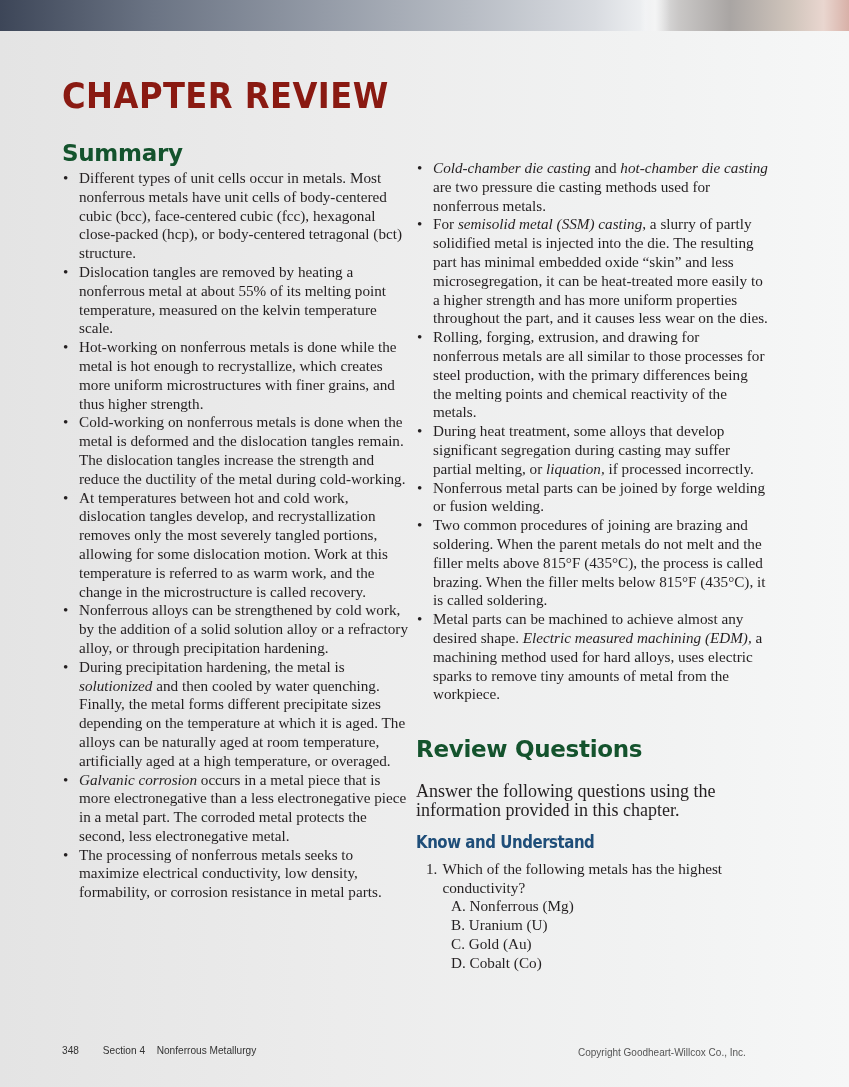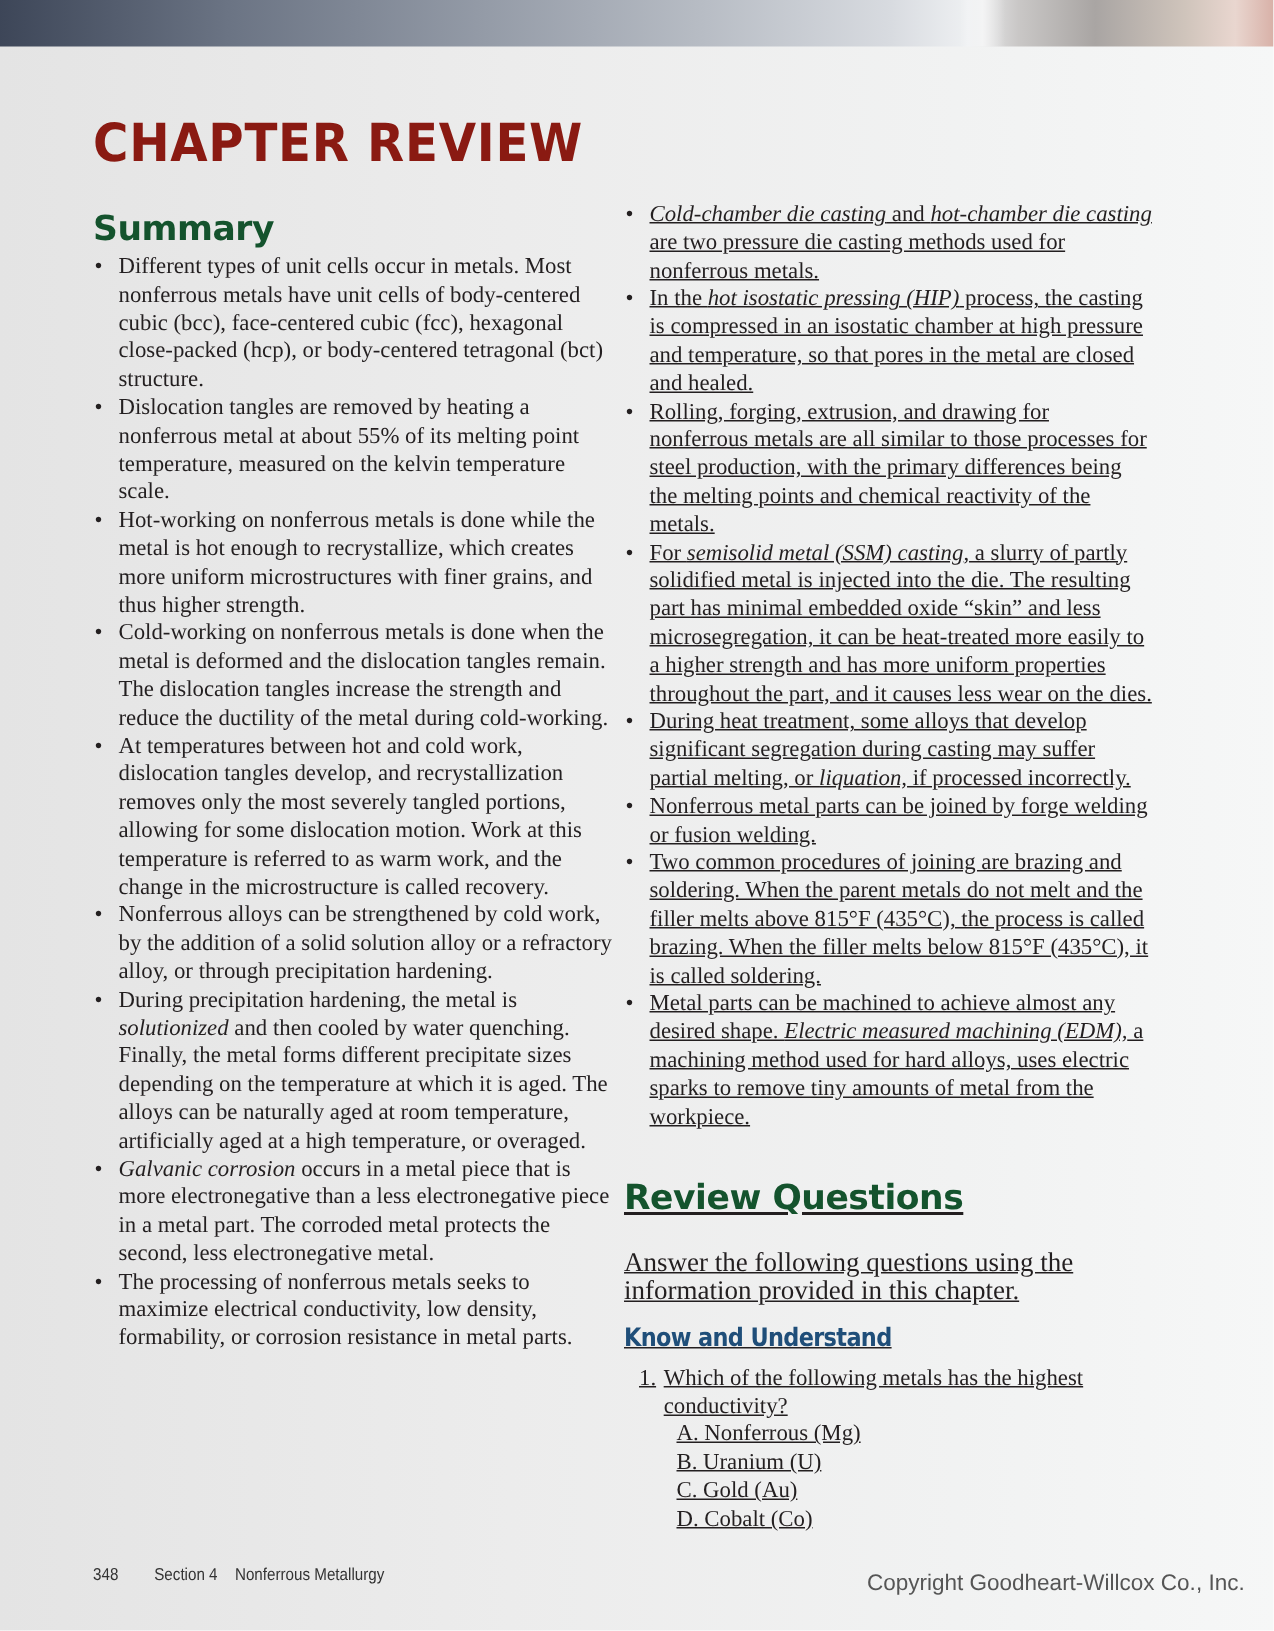--- a/index.html
+++ b/index.html
@@ -18,21 +18,21 @@
     background: linear-gradient(90deg, rgba(255,255,255,0) 0%, rgba(255,255,255,0.6) 50%, rgba(255,255,255,0) 100%);
   }
   .chapter-title {
     position: absolute; left: 62px; top: 76px;
     font-family: "DejaVu Sans", sans-serif; font-weight: bold;
     font-size: 35px; letter-spacing: 0.5px; color: #8a1a12;
     transform: scaleX(0.92); transform-origin: left center;
   }
   .col { position: absolute; width: 352px; }
   .col-left { left: 62px; top: 140px; }
-  .col-right { left: 416px; top: 134px; text-decoration: underline; }
+  .col-right { left: 416px; top: 159px; }
   h2.sec {
     margin: 0; font-family: "DejaVu Sans", sans-serif; font-weight: bold;
     color: #14532d; font-size: 23px; letter-spacing: -0.3px;
   }
   h3.sub {
     margin: 0; font-family: "DejaVu Sans", sans-serif; font-weight: bold;
     color: #1f4e79; font-size: 17px; letter-spacing: -0.5px;
     transform: scaleX(0.88); transform-origin: left center;
   }
   ul.bullets { list-style: none; margin: 0; padding: 0; }
@@ -51,21 +51,21 @@
   .q-options { padding-left: 25px; }
   .footer-left {
     position: absolute; left: 62px; top: 1044px;
     font-family: "Liberation Sans", sans-serif; font-size: 11.5px; color: #333;
     transform: scaleX(0.88); transform-origin: left center; white-space: nowrap;
   }
   .footer-left .pg { margin-right: 24px; }
   .footer-left .sect { margin-right: 10px; }
   .footer-right {
     position: absolute; left: 578px; top: 1047px;
-    font-family: "Liberation Sans", sans-serif; font-size: 15px; color: #555;
+    font-family: "Liberation Sans", sans-serif; font-size: 10px; color: #555;
     white-space: nowrap;
   }
   i { font-style: italic; }
 </style>
 </head>
 <body>
 
 <div class="banner">
   <div class="banner-shine"></div>
 </div>
@@ -83,23 +83,22 @@
       <li><span>Nonferrous alloys can be strengthened by cold work, by the addition of a solid solution alloy or a refractory alloy, or through precipitation hardening.</span></li>
       <li><span>During precipitation hardening, the metal is </span><i>solutionized</i><span> and then cooled by water quenching. Finally, the metal forms different precipitate sizes depending on the temperature at which it is aged. The alloys can be naturally aged at room temperature, artificially aged at a high temperature, or overaged.</span></li>
       <li><i>Galvanic corrosion</i><span> occurs in a metal piece that is more electronegative than a less electronegative piece in a metal part. The corroded metal protects the second, less electronegative metal.</span></li>
       <li><span>The processing of nonferrous metals seeks to maximize electrical conductivity, low density, formability, or corrosion resistance in metal parts.</span></li>
     </ul>
 </div>
 
 <div class="col col-right">
   <ul class="bullets" id="summary-right">
       <li><i>Cold-chamber die casting</i><span> and </span><i>hot-chamber die casting</i><span> are two pressure die casting methods used for nonferrous metals.</span></li>
-      <li><span>In the </span><i>hot isostatic pressing (HIP)</i><span> process, the casting is compressed in an isostatic chamber at high pressure and temperature, so that pores in the metal are closed and healed.</span></li>
+      <li><span>For </span><i>semisolid metal (SSM) casting</i><span>, a slurry of partly solidified metal is injected into the die. The resulting part has minimal embedded oxide “skin” and less microsegregation, it can be heat-treated more easily to a higher strength and has more uniform properties throughout the part, and it causes less wear on the dies.</span></li>
       <li><span>Rolling, forging, extrusion, and drawing for nonferrous metals are all similar to those processes for steel production, with the primary differences being the melting points and chemical reactivity of the metals.</span></li>
-      <li><span>For </span><i>semisolid metal (SSM) casting</i><span>, a slurry of partly solidified metal is injected into the die. The resulting part has minimal embedded oxide “skin” and less microsegregation, it can be heat-treated more easily to a higher strength and has more uniform properties throughout the part, and it causes less wear on the dies.</span></li>
       <li><span>During heat treatment, some alloys that develop significant segregation during casting may suffer partial melting, or </span><i>liquation,</i><span> if processed incorrectly.</span></li>
       <li><span>Nonferrous metal parts can be joined by forge welding or fusion welding.</span></li>
       <li><span>Two common procedures of joining are brazing and soldering. When the parent metals do not melt and the filler melts above 815°F (435°C), the process is called brazing. When the filler melts below 815°F (435°C), it is called soldering.</span></li>
       <li><span>Metal parts can be machined to achieve almost any desired shape. </span><i>Electric measured machining (EDM),</i><span> a machining method used for hard alloys, uses electric sparks to remove tiny amounts of metal from the workpiece.</span></li>
     </ul>
 
   <h2 class="sec" style="margin-top:32px;">Review Questions</h2>
   <p class="para">Answer the following questions using the information provided in this chapter.</p>
   <h3 class="sub" style="margin-top:12px;">Know and Understand</h3>
 

